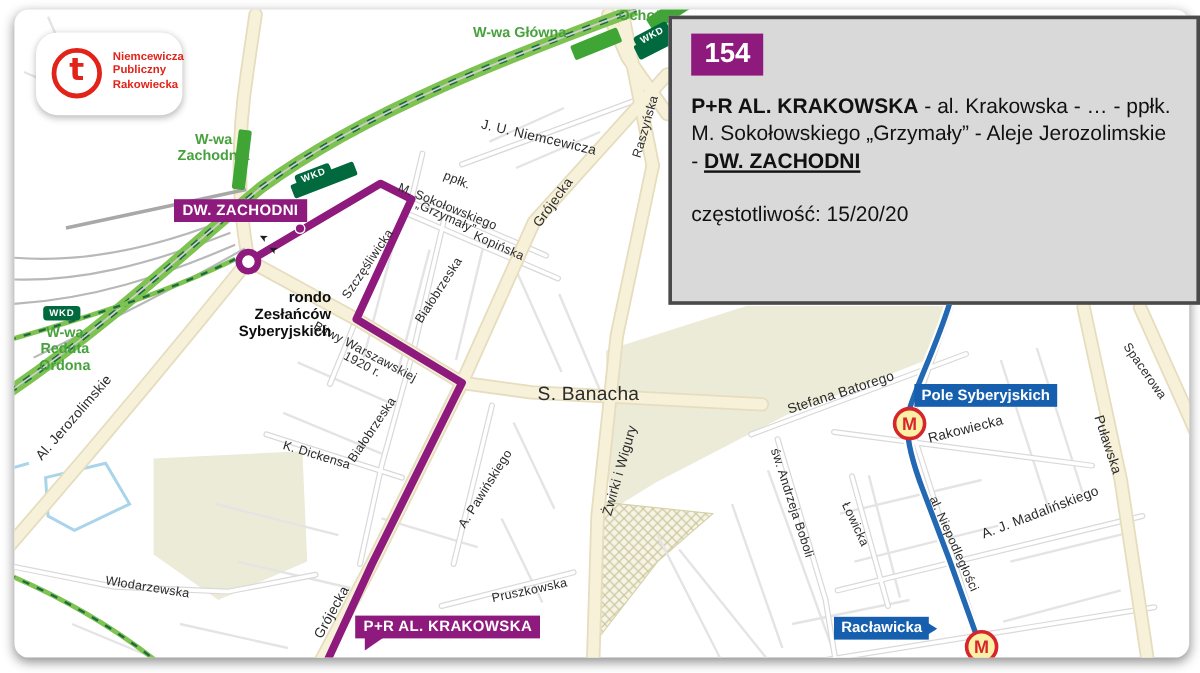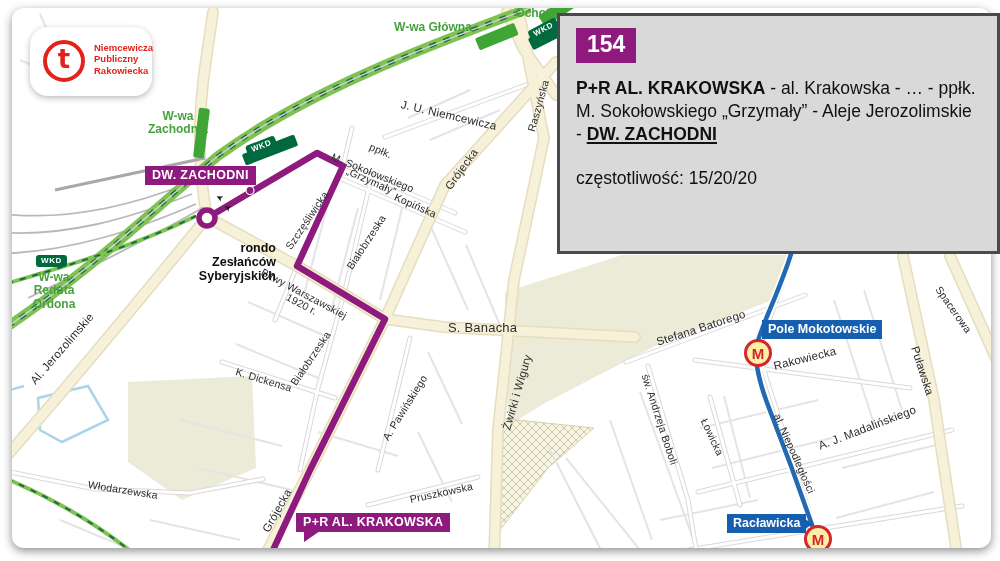--- a/index.html
+++ b/index.html
@@ -202,21 +202,21 @@
         <div class="street-label" style="left: 262px; top: 266px; transform: rotate(28deg);">Bitwy Warszawskiej</div>
         <div class="street-label" style="left: 287px; top: 291px; transform: rotate(28deg);">1920 r.</div>
         <div class="street-label" style="left: 370px; top: 141px; transform: rotate(22deg);">ppłk.</div>
         <div class="street-label" style="left: 332px; top: 151px; transform: rotate(22deg);">M. Sokołowskiego</div>
         <div class="street-label" style="left: 347px; top: 165px; transform: rotate(24deg);">„Grzymały”</div>
         <div class="street-label" style="left: 395px; top: 191px; transform: rotate(24deg);">Kopińska</div>
         <div class="street-label" style="left: 401px; top: 99px; font-size: 11.5px; transform: rotate(13deg);">J. U. Niemcewicza</div>
         <div class="street-label" style="left: 531px; top: 126px; transform: rotate(-74deg);">Raszyńska</div>
         <div class="street-label" style="left: 448px; top: 183px; font-size: 11.5px; transform: rotate(-54deg);">Grójecka</div>
         <div class="street-label" style="left: 266px; top: 526px; font-size: 11.5px; transform: rotate(-61deg);">Grójecka</div>
-        <div class="street-label" style="left: 448px; top: 321px; font-size: 13px; transform: rotate(0deg);">S. Banacha</div>
+        <div class="street-label" style="left: 448px; top: 321px; font-size: 16px; transform: rotate(0deg);">S. Banacha</div>
         <div class="street-label" style="left: 385px; top: 434px; transform: rotate(-58deg);">A. Pawińskiego</div>
         <div class="street-label" style="left: 507px; top: 424px; font-size: 11.5px; transform: rotate(-74deg);">Żwirki i Wigury</div>
         <div class="street-label" style="left: 410px; top: 494px; transform: rotate(-12deg);">Pruszkowska</div>
         <div class="street-label" style="left: 657px; top: 337px; font-size: 11.5px; transform: rotate(-18deg);">Stefana Batorego</div>
         <div class="street-label" style="left: 774px; top: 361px; font-size: 11.5px; transform: rotate(-14deg);">Rakowiecka</div>
         <div class="street-label" style="left: 914px; top: 341px; font-size: 11.5px; transform: rotate(72deg);">Puławska</div>
         <div class="street-label" style="left: 938px; top: 282px; transform: rotate(55deg);">Spacerowa</div>
         <div class="street-label" style="left: 645px; top: 369px; transform: rotate(72deg);">św. Andrzeja Boboli</div>
         <div class="street-label" style="left: 704px; top: 414px; transform: rotate(65deg);">Łowicka</div>
         <div class="street-label" style="left: 777px; top: 409px; transform: rotate(66deg);">al. Niepodległości</div>
@@ -226,23 +226,23 @@
         <div class="station-label" style="left: 388px; top: 21px; width: 90px;">W-wa Główna</div>
         <div class="station-label" style="left: 512px; top: 7px; width: 48px;">Ochota</div>
         <div class="station-label" style="left: 22px; top: 271px; width: 64px;">W-wa
 Reduta
 Ordona</div>
         <div class="wkd-badge" style="left: 36px; top: 255px; transform: rotate(0deg);">WKD</div>
         <div class="wkd-badge" style="left: 247px; top: 146px; transform: rotate(-21deg);">WKD</div>
         <div class="wkd-badge" style="left: 530px; top: 31px; transform: rotate(-28deg);">WKD</div>
         <div class="terminus-badge" style="left: 145px; top: 166px;">DW. ZACHODNI</div>
         <div class="terminus-badge pointer-bl" style="left: 296px; top: 513px;">P+R AL. KRAKOWSKA</div>
-        <div class="metro-badge" style="left: 762px; top: 320px;">Pole Mokotowskie</div>
+        <div class="metro-badge" style="left: 762px; top: 320px;">Pole Syberyjskich</div>
         <div class="metro-icon" style="left: 744px; top: 339px;">M</div>
-        <div class="metro-badge pointer-r" style="left: 727px; top: 514px;">Racławicka</div>
+        <div class="metro-badge pointer-r" style="left: 695px; top: 514px;">Racławicka</div>
         <div class="metro-icon" style="left: 804px; top: 525px;">M</div>
         <div class="route-arrow" style="left: 216px; top: 193px; transform: rotate(207deg);">➤</div>
         <div class="route-arrow" style="left: 224px; top: 203px; transform: rotate(207deg);">➤</div>
         <div class="rondo-label" style="left: 158px; top: 242px; width: 118px; text-align: right;">rondo
 Zesłańców
 Syberyjskich</div>
       </div>
 
     <div class="logo-card">
       <div class="logo-ring">

